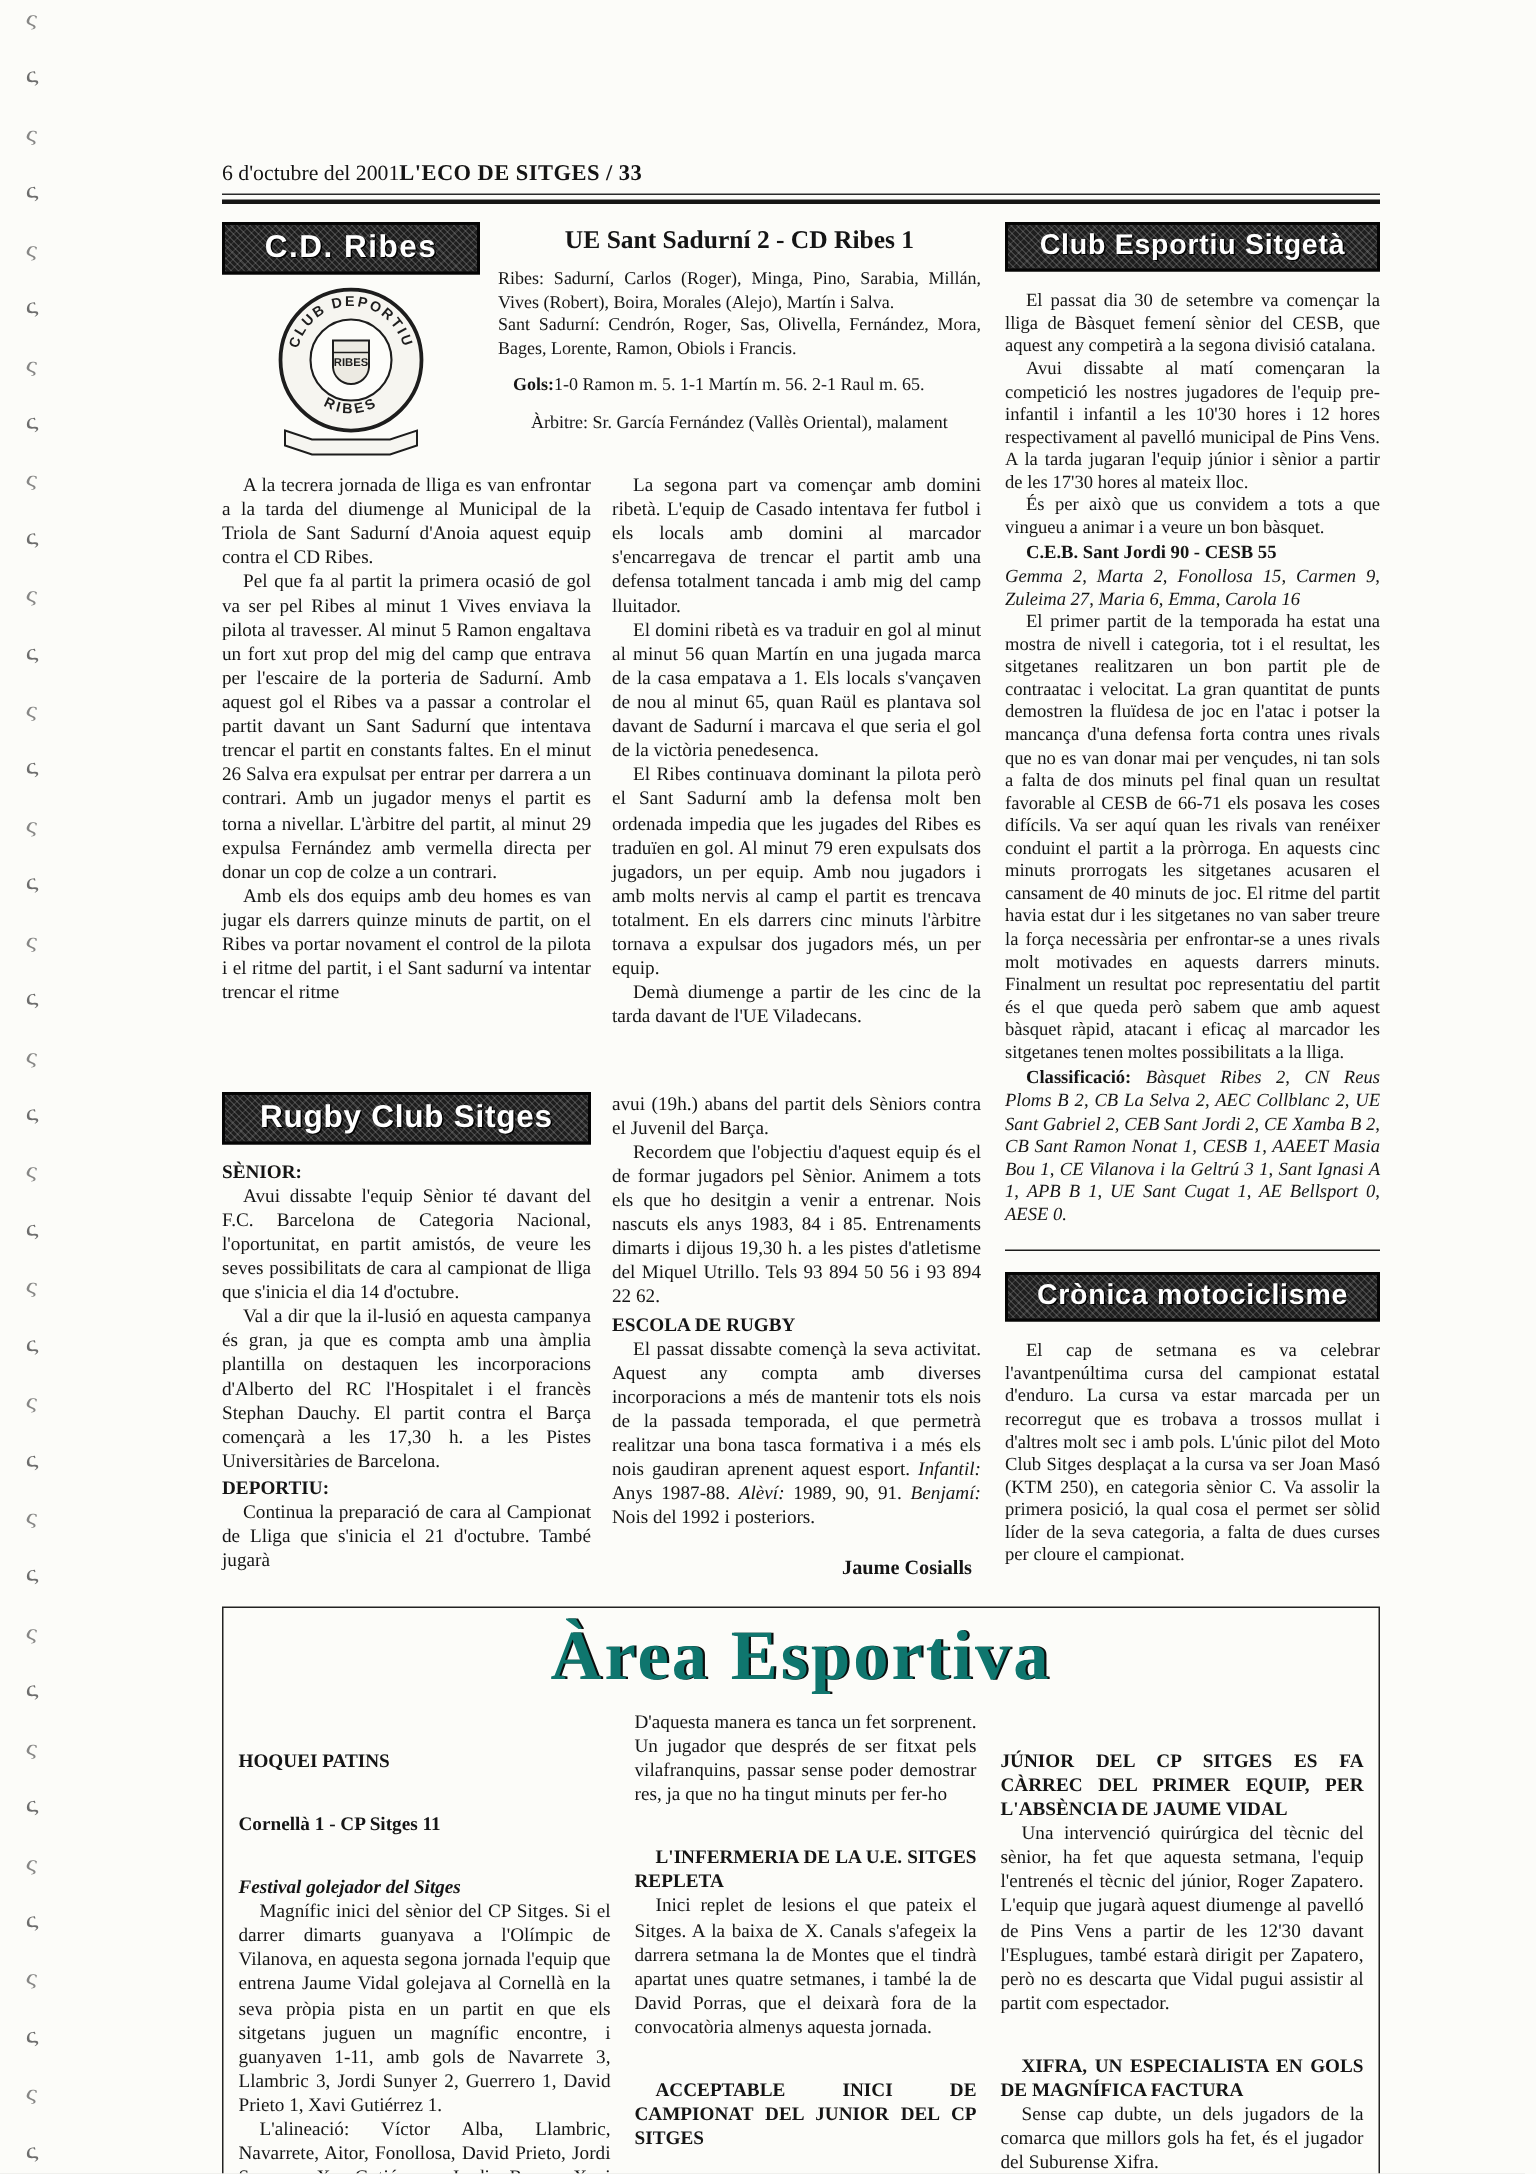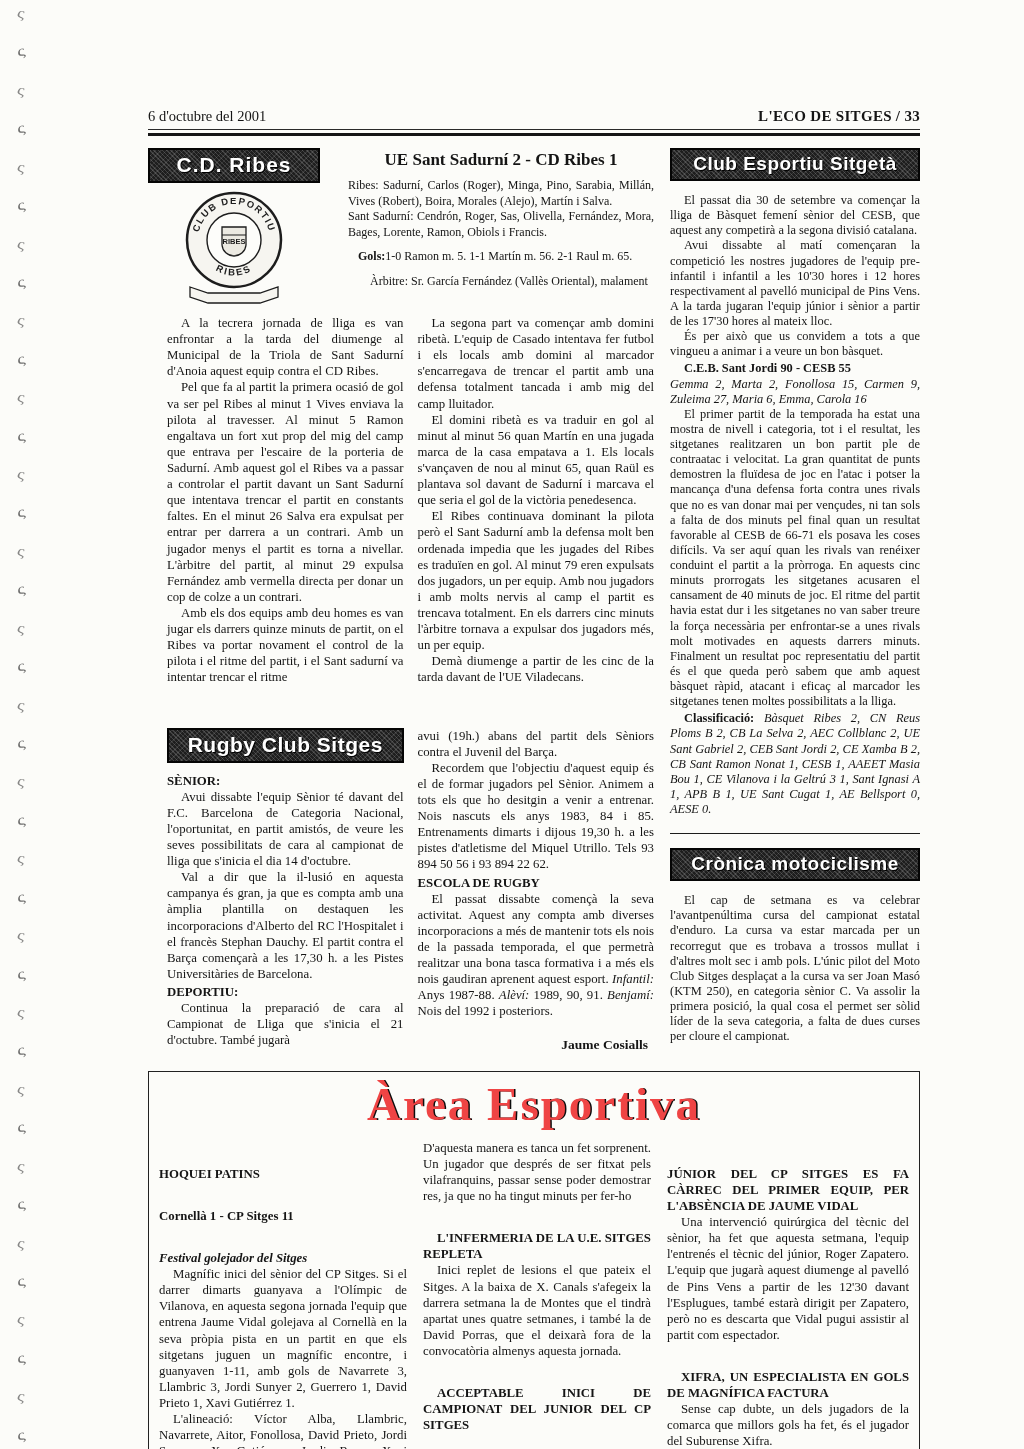--- a/index.html
+++ b/index.html
@@ -18,21 +18,21 @@
   .margin-marks span{
     color:#555; font-size:15px; line-height:1;
     display:inline-block; transform:rotate(-14deg) scaleX(1.3);
     opacity:.85;
   }
   .margin-marks span:nth-child(odd){ transform:rotate(10deg) scaleX(1.25); opacity:.7; }
 
   .content { position:absolute; left:148px; top:108px; width:772px; }
 
   
-  .page-header { display:flex; justify-content:space-between; align-items:baseline;
+  .page-header { display:flex; align-items:baseline;
     border-bottom:1px solid #2a2a2a; padding-bottom:4px; }
   .date { font-size:14.5px; }
   .masthead { font-size:15px; font-weight:bold; letter-spacing:.3px; }
   .thick-rule { height:3px; background:#161616; margin-top:3px; }
 
   
   .section-box {
     display:block; color:#fff; text-align:center;
     font-family:"Liberation Sans", sans-serif; font-weight:bold;
     font-size:20px; letter-spacing:.5px; padding:3px 8px 4px;
@@ -51,51 +51,51 @@
   .subhead { font-weight:bold; text-indent:10px; font-size:13px; margin-top:2px; }
   .subhead.flush { text-indent:0; }
   .b { font-weight:bold; }
   .em { font-style:italic; }
 
   .main { display:flex; gap:16px; margin-top:12px; }
   .left-zone { width:506px; }
   .right-zone { width:250px; }
 
   
-  .ribes-top { display:flex; gap:24px; min-height:142px; }
+  .ribes-top { display:flex; gap:8px; min-height:142px; }
   .ribes-head-col { width:172px; display:flex; flex-direction:column; align-items:center; }
   .ribes-head-col .section-box { width:100%; font-size:21px; letter-spacing:1px; }
   .crest { margin-top:4px; }
   .match-info { flex:1; padding-left:4px;font-family:Liberation Serif, serif; }
   .match-headline { text-align:center; font-weight:bold; font-size:17px; margin:2px 0 8px; }
   .lineups { font-size:12px; line-height:1.3; text-align:justify; }
   .lineups + .lineups { margin-top:0; }
   .gols-line { font-size:12px; margin-top:9px; padding-left:10px; }
   .arbitre-line { font-size:12px; margin-top:10px; padding-left:22px; }
 
-  .two-col { display:flex; gap:14px; margin-top:8px;margin-left:19px; }
+  .two-col { display:flex; gap:14px; margin-top:8px; }
   .two-col .col { width:246px; }
 
   
   .rugby { margin-top:42px; }
   .rugby .section-box { margin-bottom:10px; font-size:21px; }
   .signature { font-weight:bold; text-align:right; font-size:13.5px; margin-top:18px; padding-right:6px; }
 
   
   .right-zone .body-text p { font-size:12.4px; line-height:1.22; }
   .right-zone .section-box { margin-bottom:12px; font-size:19px; }
   .cesb-subhead { font-weight:bold; font-size:13px; margin-top:2px; text-indent:10px; }
   .scorers { font-style:italic; }
   .classificacio { margin-top:2px; }
   .zone-rule { border:none; border-top:1.5px solid #1c1c1c; margin:16px 0 14px; }
 
   
   .area-box { margin-top:18px; border:1.5px solid #222; padding:8px 10px 16px; }
   .area-title { text-align:center; font-weight:bold; font-size:47px;
-    letter-spacing:2px; line-height:1.05; color:#ef4444;
+    letter-spacing:2px; line-height:1.05; color:#0f766e;
     font-family:"Liberation Serif", serif; margin-bottom:10px;
     text-shadow:1.5px 0 0 #0d0d0d; }
   .area-cols { display:flex; gap:16px; }
   .area-col-1 { width:248px; } .area-col-2 { width:228px; } .area-col-3 { width:242px; }
   .area-cols .subhead { margin-top:26px; }
   .bold-italic { font-weight:bold; font-style:italic; }
 </style>
 </head>
 <body>
 

